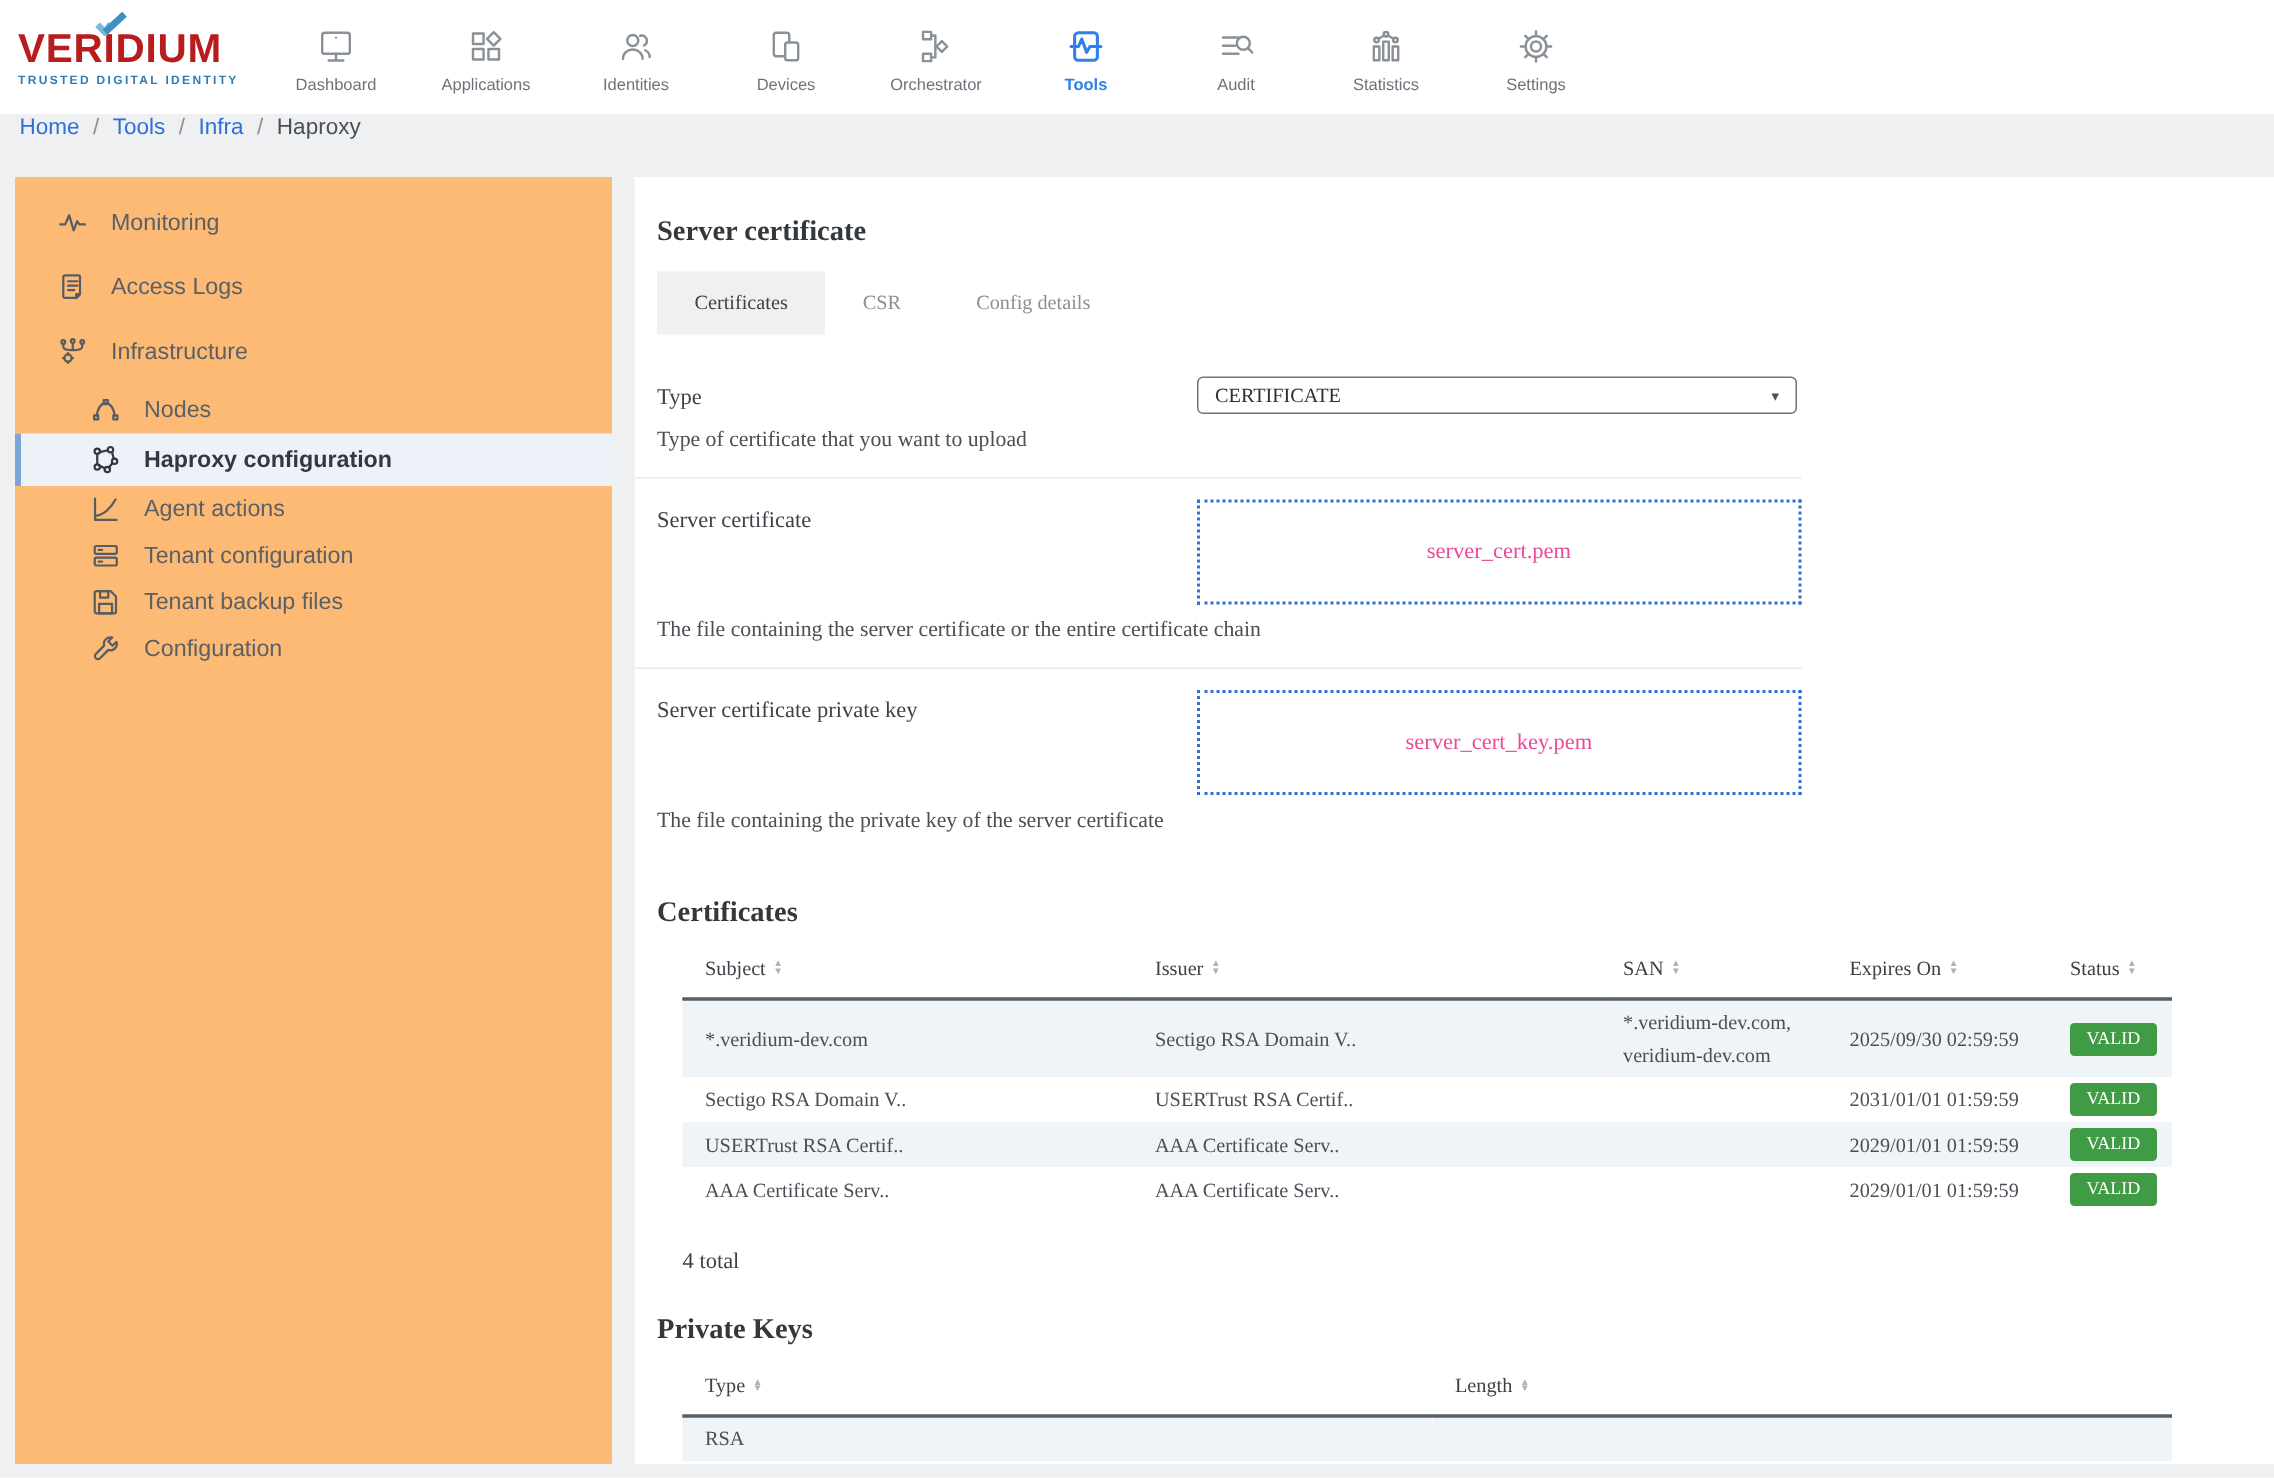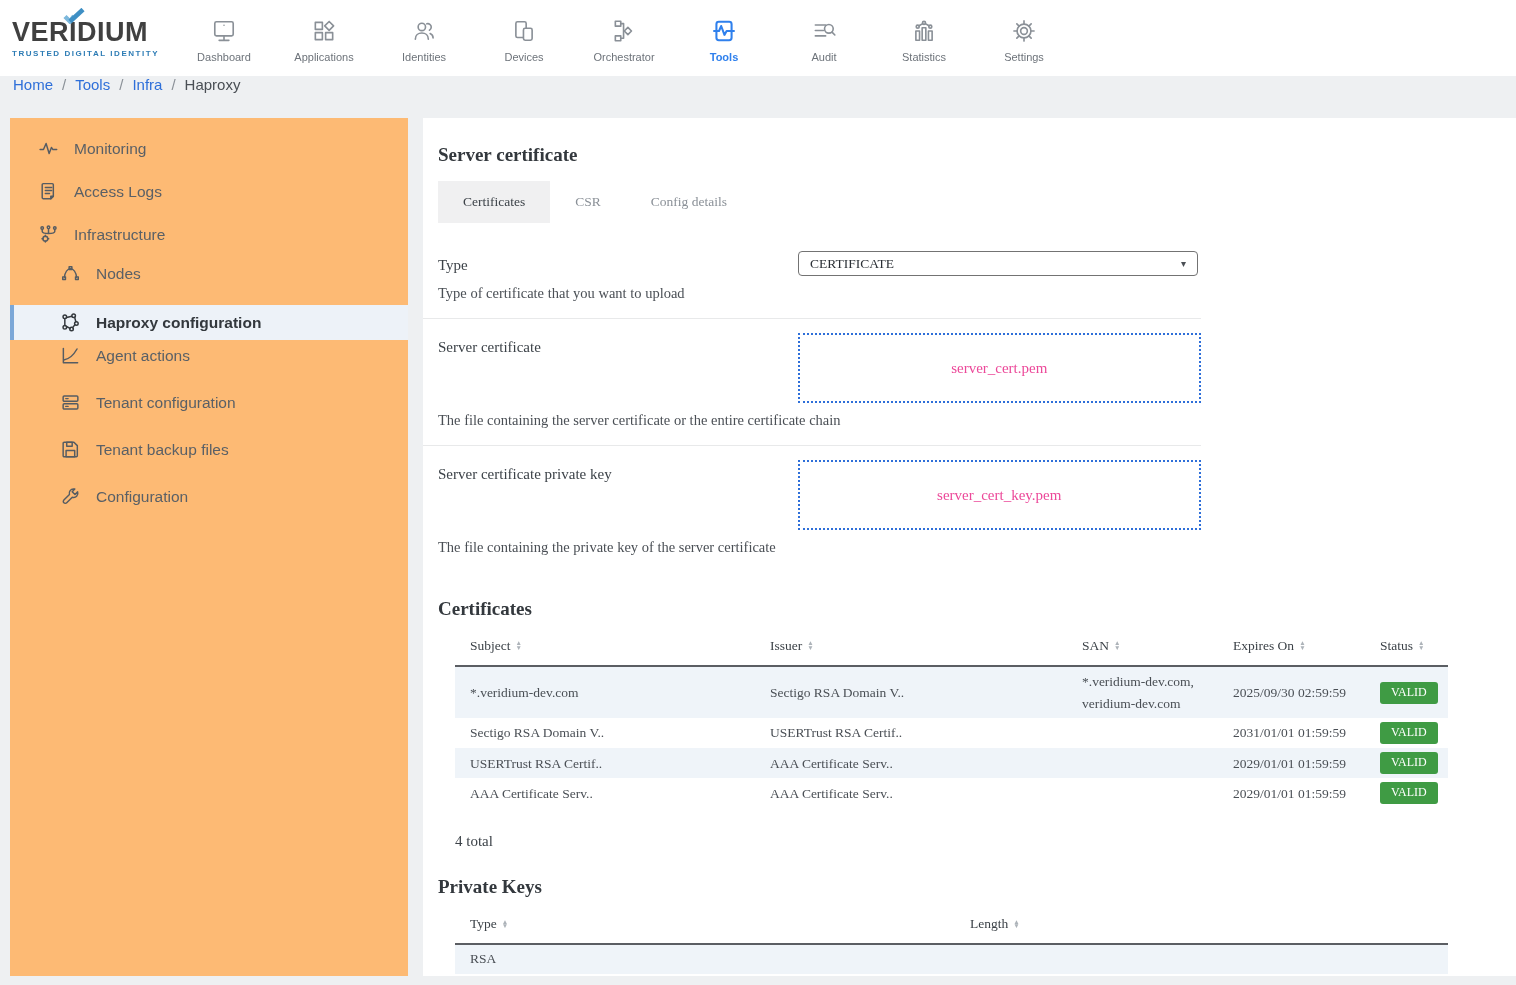--- a/index.html
+++ b/index.html
@@ -6,42 +6,42 @@
   html,body { margin:0; padding:0; }
   body {
     width:1516px; height:985px; overflow:hidden;
     background:#eef0f2;
     font-family:"Liberation Sans", sans-serif;
     color:#4a4f55;
   }
   
   .topbar { height:76px; background:#fff; display:flex; align-items:center; }
   .logo { margin-left:12px; width:152px; flex:0 0 auto; }
-  .logo-word { position:relative; font-size:27px; font-weight:800; color:#404040; letter-spacing:.5px; line-height:1; white-space:nowrap; }
+  .logo-word { position:relative; font-size:27px; font-weight:800; color:#b91c1c; letter-spacing:.5px; line-height:1; white-space:nowrap; }
   .logo-i { position:relative; display:inline-block; }
   .logo-check { position:absolute; left:-6px; top:-11px; }
   .logo-tag { font-size:8px; font-weight:700; color:#2d7cb5; letter-spacing:1.55px; margin-top:3px; white-space:nowrap; }
   .topnav { display:flex; margin-left:10px; }
   .nav-item { width:100px; display:flex; flex-direction:column; align-items:center; gap:7px; padding-top:4px; cursor:pointer; color:#8a9097; }
   .nav-item svg { fill:none; stroke:currentColor; stroke-width:1.5; stroke-linecap:round; stroke-linejoin:round; }
   .nav-label { font-size:11px; color:#6d737a; }
   .nav-item.active { color:#2f80ed; }
   .nav-item.active .nav-label { color:#2f80ed; font-weight:700; }
   
   .breadcrumb { height:42px; display:flex; align-items:flex-start; padding-left:13px; font-size:15px; }
   .crumb-link { color:#2e6fd9; cursor:pointer; }
   .crumb-sep { color:#8a9097; margin:0 9px; }
   .crumb-current { color:#4a4f55; }
   
   .content { display:flex; height:858px; padding-left:10px; }
   .sidebar { width:398px; flex:0 0 auto; background:#fdba74; padding-top:9px; }
   .side-item { display:flex; align-items:center; gap:15px; padding:11px 0 11px 28px; font-size:15.5px; color:#5a6066; cursor:pointer; }
   .side-item svg, .side-sub svg { flex:0 0 auto; fill:none; stroke:#565c62; stroke-width:1.4; stroke-linecap:round; stroke-linejoin:round; }
   .side-group { margin-top:2px; }
-  .side-sub { display:flex; align-items:center; gap:15px; padding:5px 0 21px 46px; font-size:15.5px; color:#5a6066; cursor:pointer; border-left:4px solid transparent; }
+  .side-sub { display:flex; align-items:center; gap:15px; padding:5px 0 5px 46px; font-size:15.5px; color:#5a6066; cursor:pointer; border-left:4px solid transparent; }
   .side-sub.active { background:#edf2f8; border-left:4px solid #7ba7d7; font-weight:700; color:#33383d; padding-top:7px; padding-bottom:7px; }
   .side-sub.active svg { stroke:#33383d; }
   
   .main { flex:1; background:#fff; margin-left:15px; padding-top:15px; overflow:hidden;font-family:Liberation Serif, serif; }
   .main-title { font-size:19px; font-weight:700; color:#33383d; margin:11px 0 15px 15px; }
   .tabs { display:flex; margin:0 0 14px 15px; }
   .tab { padding:13px 25px; font-size:13.5px; color:#8a9097; cursor:pointer; }
   .tab.active { background:#f0f0f1; color:#3c4248; }
   .form { width:778px; }
   .form-section { padding:14px 0 16px 15px; border-bottom:1px solid #e8e9ea; }

